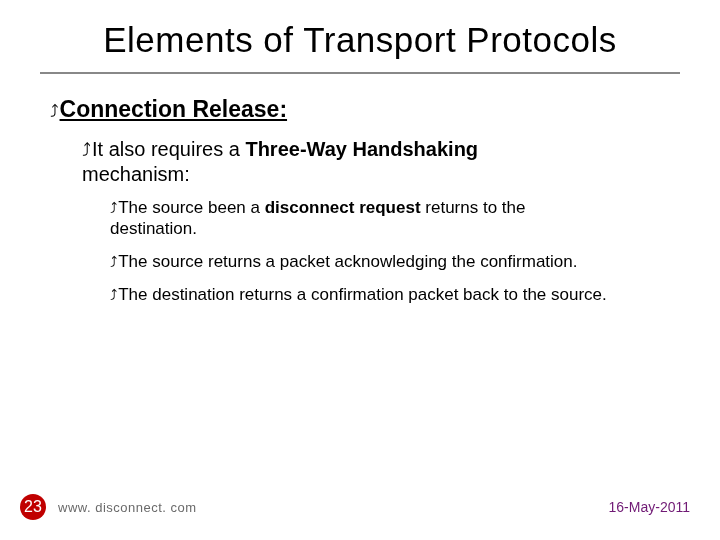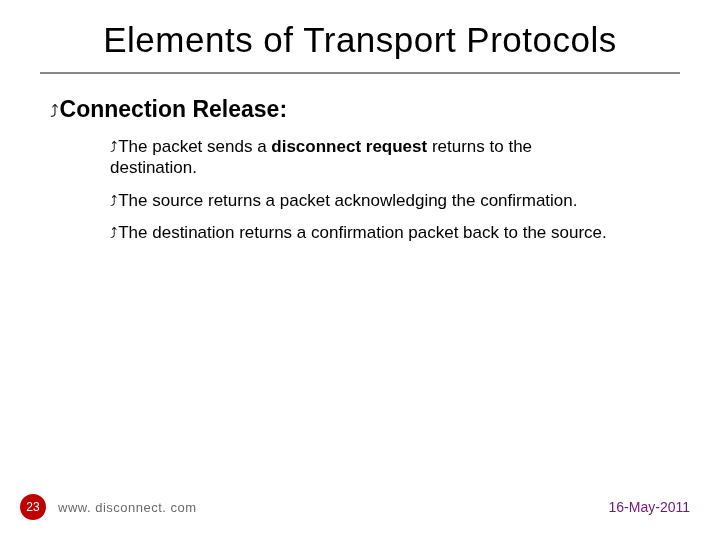--- a/index.html
+++ b/index.html
@@ -43,20 +43,21 @@
     right: 35px;
     font-size: 18px;
     line-height: 1.22;
   }
   .lvl1 {
     margin-bottom: 14px;
   }
   .lvl1-head {
     font-weight: bold;
     font-size: 23px;
+    text-decoration: underline;
   }
   .lvl2 {
     margin-left: 32px;
     margin-top: 14px;
     margin-bottom: 10px;
     font-size: 20px;
   }
   .lvl3 {
     margin-left: 60px;
     margin-top: 12px;
@@ -82,21 +83,21 @@
   }
   .slide-num {
     position: absolute;
     left: 20px;
     bottom: 0;
     width: 26px;
     height: 26px;
     border-radius: 50%;
     background: #c00000;
     color: #fff;
-    font-size: 12px;
+    font-size: 16px;
     display: flex;
     align-items: center;
     justify-content: center;
   }
   .site {
     position: absolute;
     left: 58px;
     bottom: 5px;
     font-size: 13px;
     color: #6a6a6a;
@@ -118,23 +119,27 @@
   <div class="title">Elements of Transport Protocols</div>
   <div class="title-underline"></div>
 
   <div class="body">
 
     <div class="lvl1">
       <span class="bullet-glyph">⤴</span><span class="lvl1-head">Connection Release:</span>
     </div>
 
 
+    <div class="lvl2">
+      <span class="bullet-glyph b2">⤴</span><span>It also requires a </span><b>Three-Way Handshaking</b><br>
+      <span>mechanism:</span>
+    </div>
 
     <div class="lvl3">
-      <span class="bullet-glyph b3">⤴</span><span>The packet sends a </span><b>disconnect request</b><span> returns to the</span><br>
+      <span class="bullet-glyph b3">⤴</span><span>The source been a </span><b>disconnect request</b><span> returns to the</span><br>
       <span>destination.</span>
     </div>
 
     <div class="lvl3">
       <span class="bullet-glyph b3">⤴</span><span>The source returns a packet acknowledging the confirmation.</span>
     </div>
 
     <div class="lvl3">
       <span class="bullet-glyph b3">⤴</span><span>The destination returns a confirmation packet back to the source.</span>
     </div>

